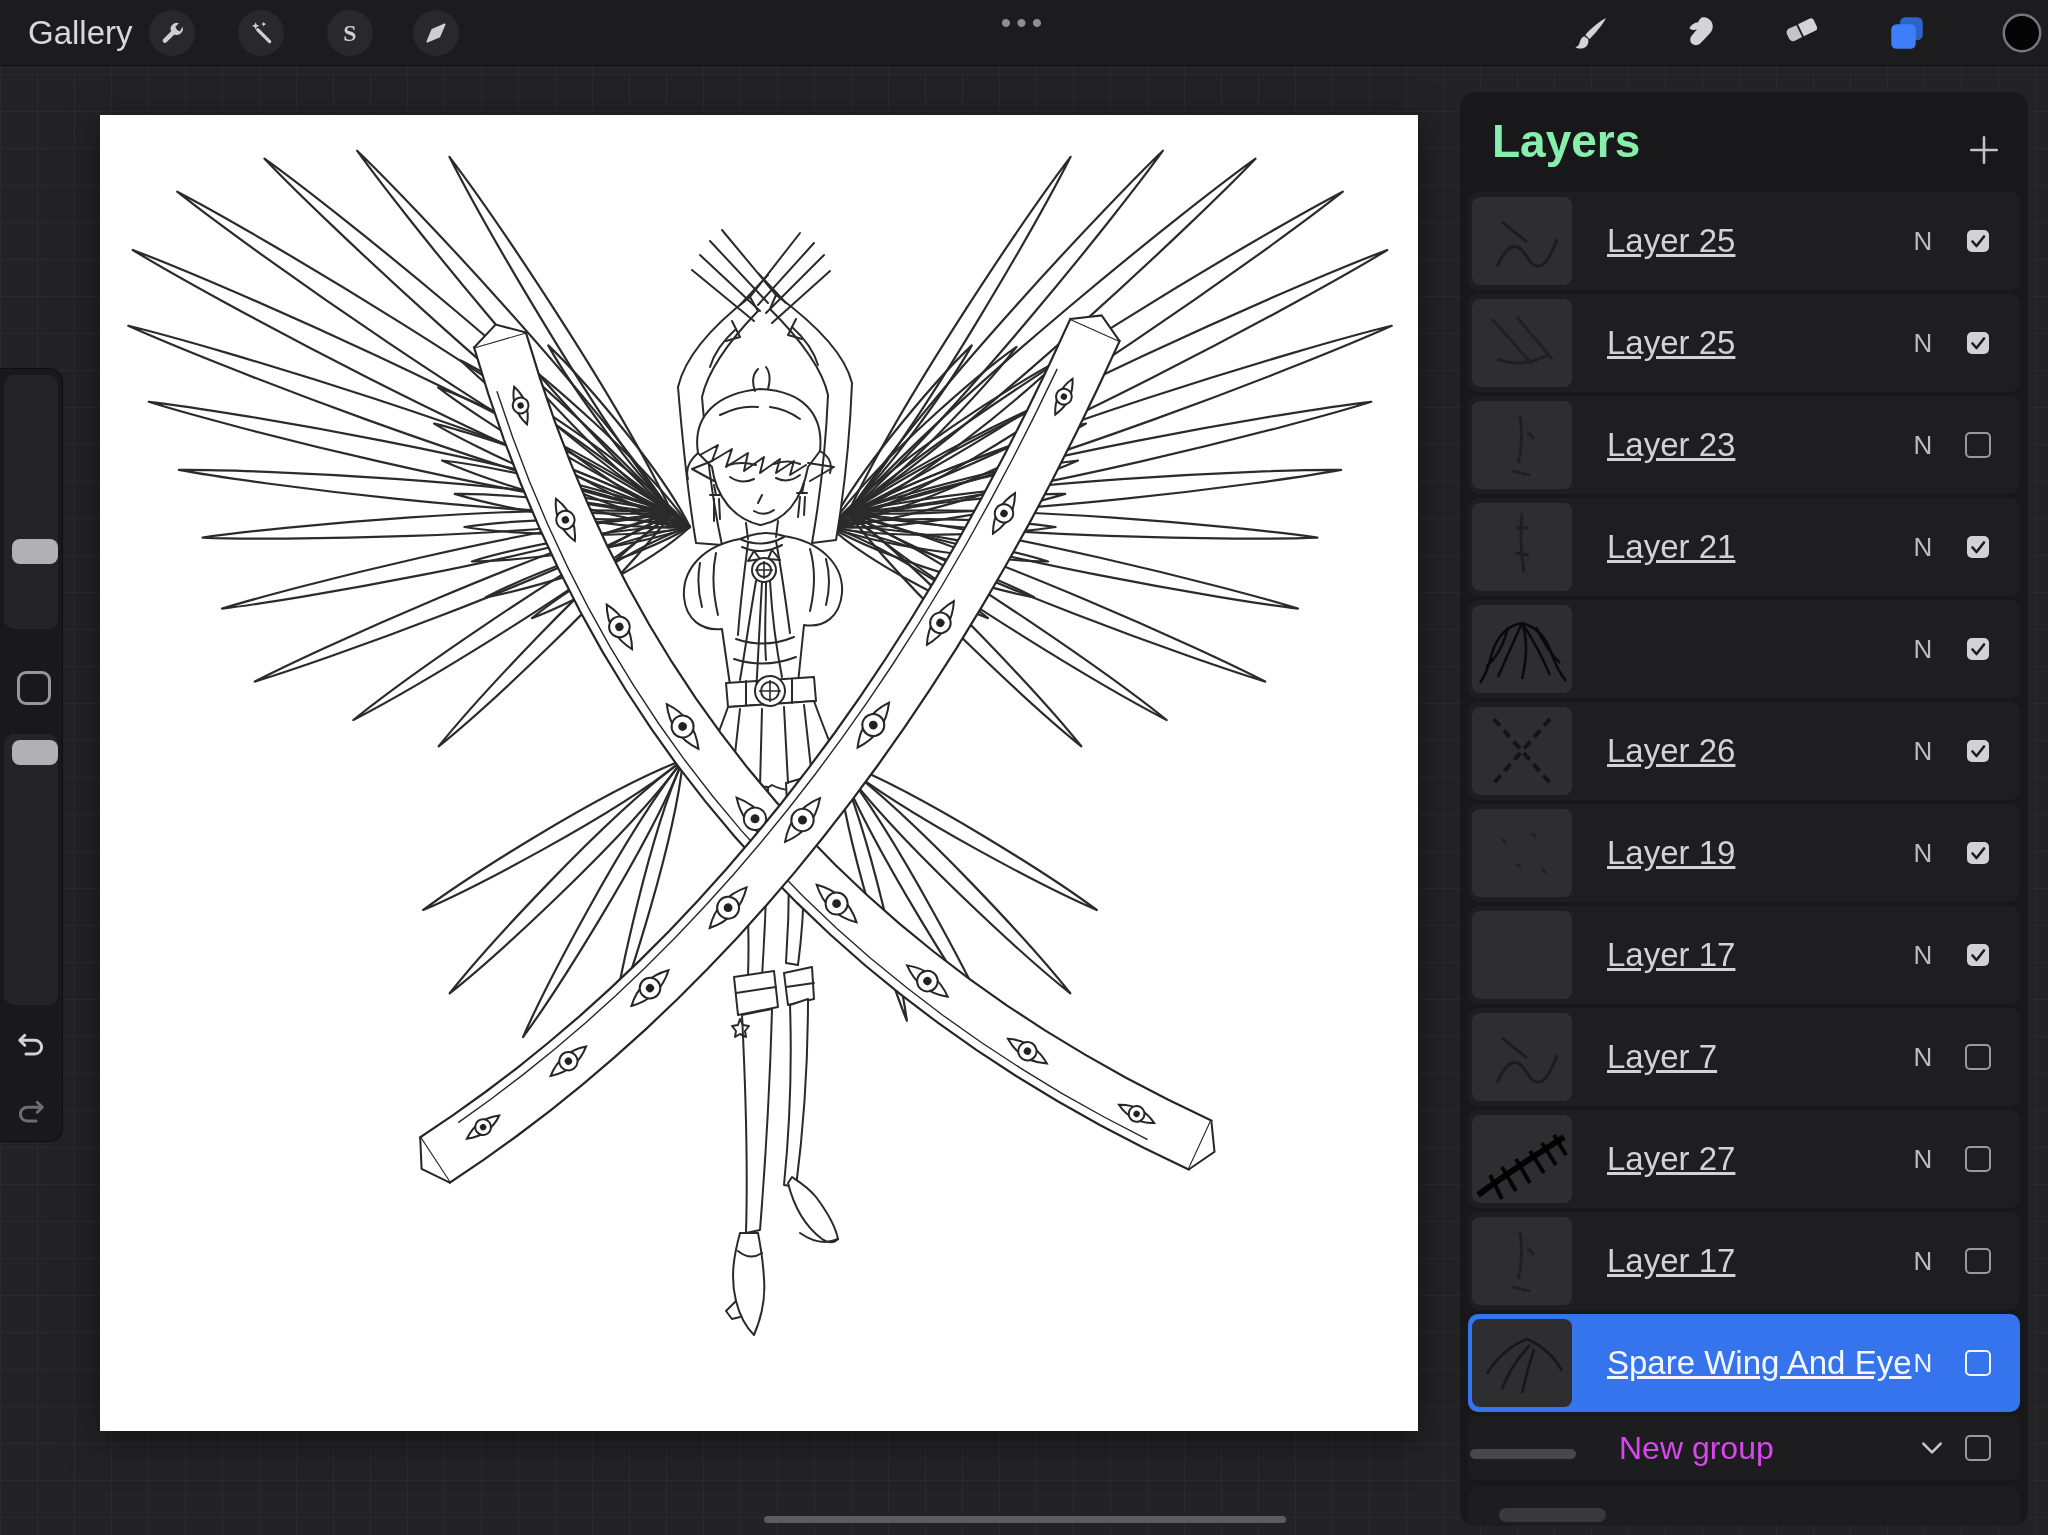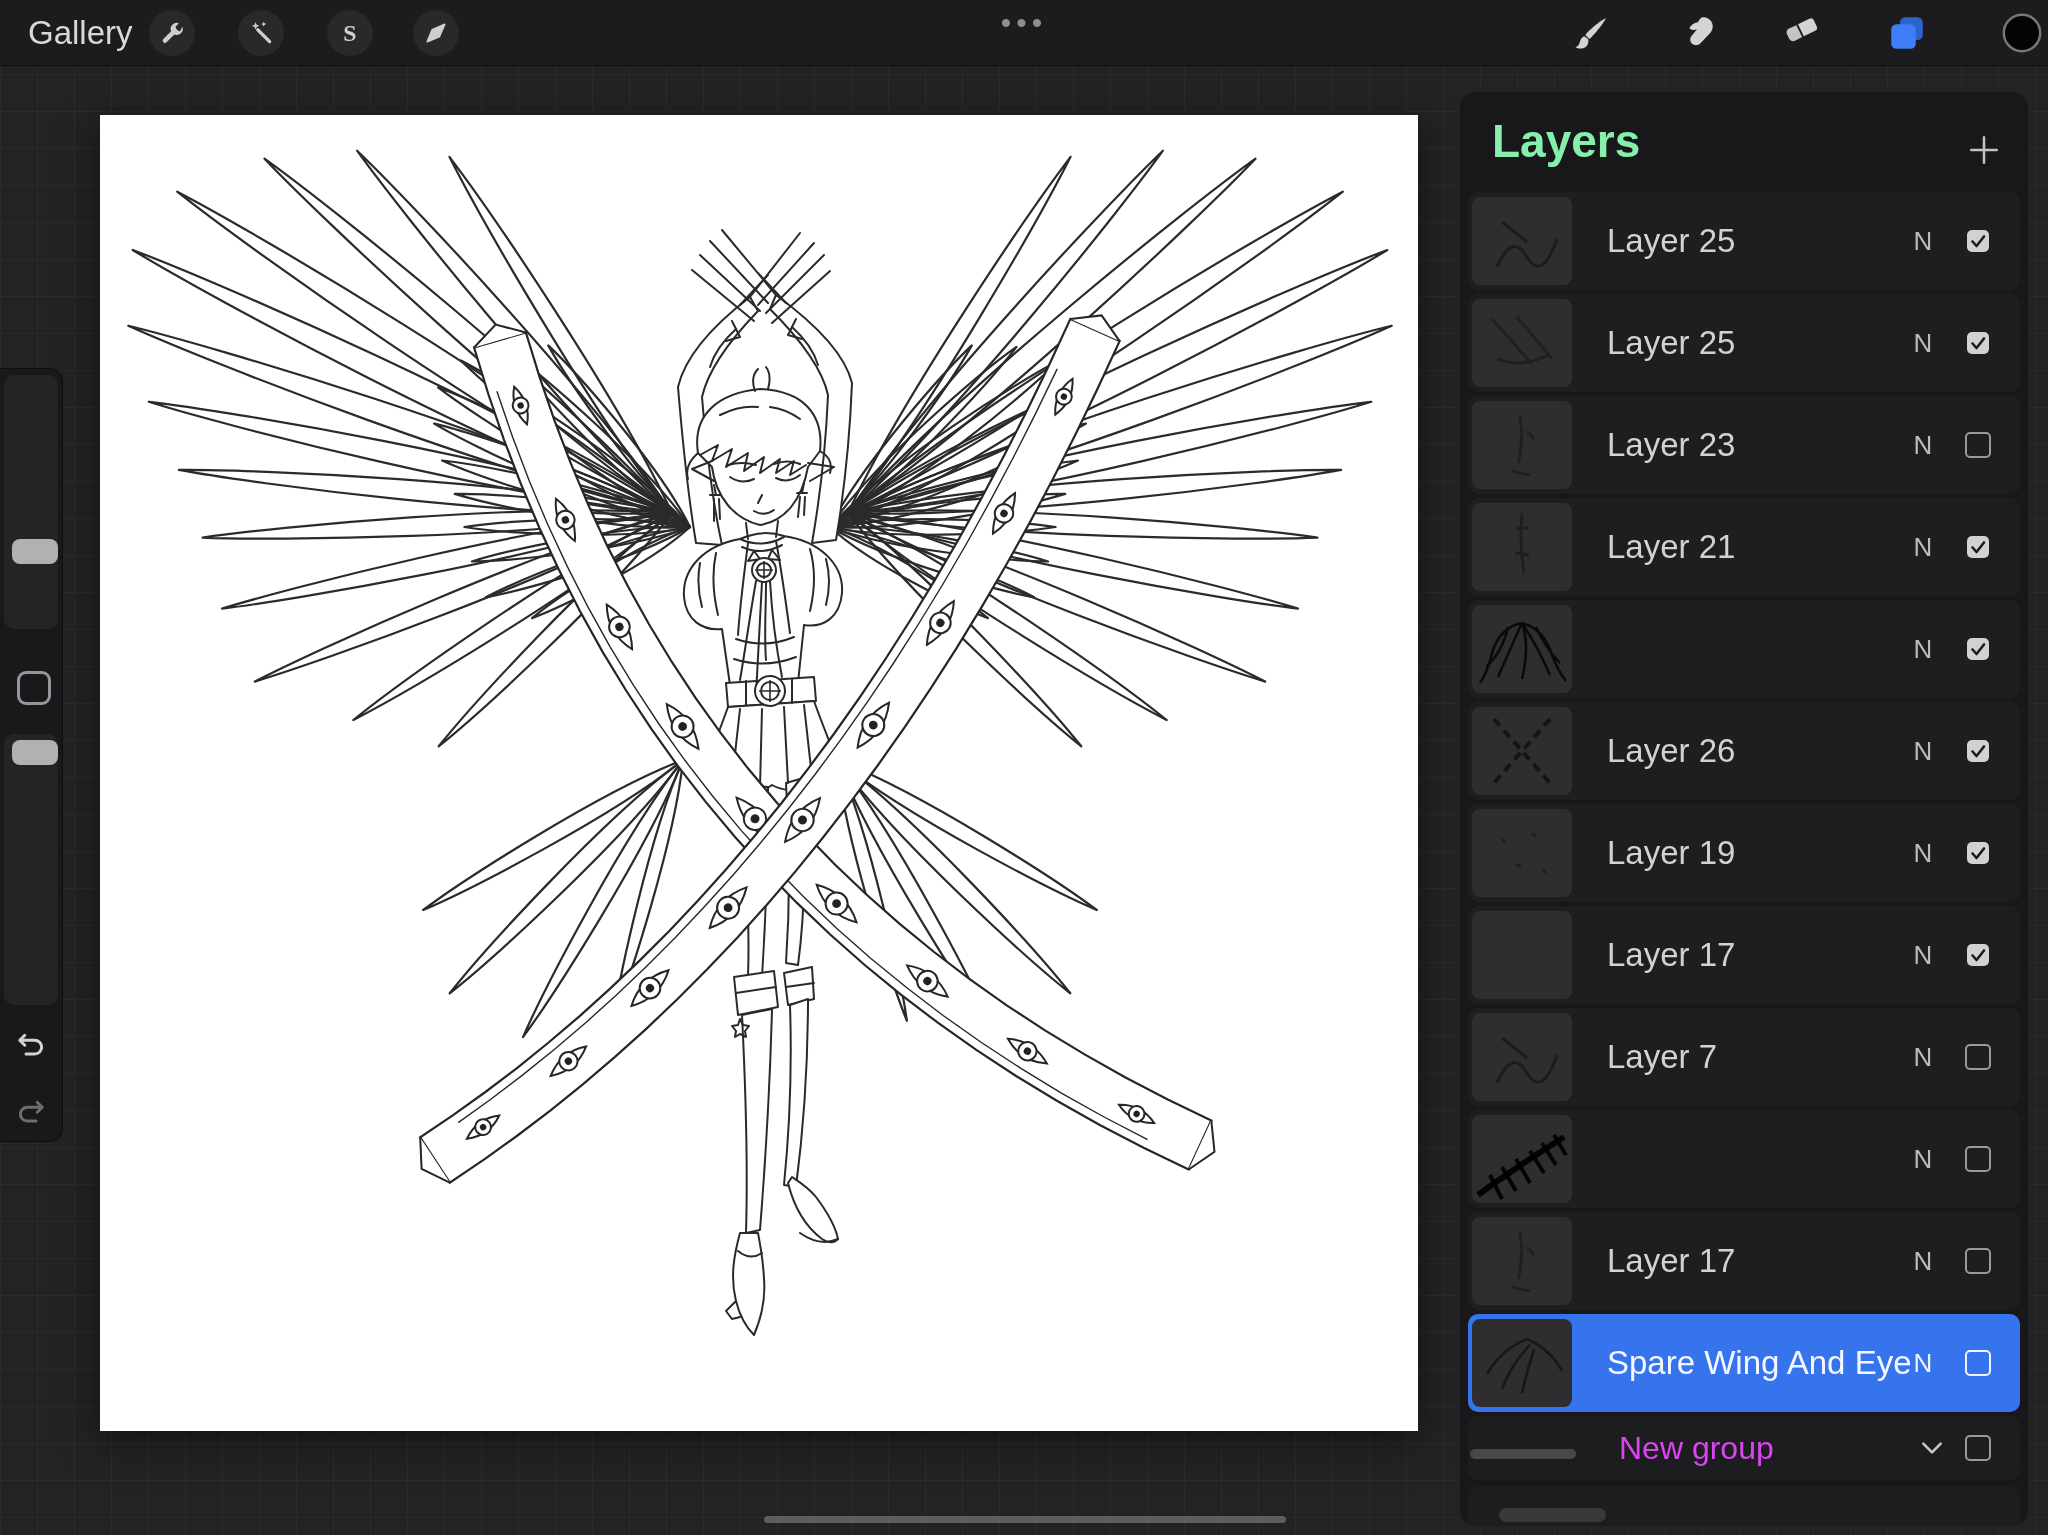--- a/index.html
+++ b/index.html
@@ -42,21 +42,21 @@
   
   #layers-panel{left:1460px;top:92px;width:568px;height:1434px;background:#18181a;
                 border-radius:16px;overflow:hidden;z-index:25;}
   #panel-title{left:32px;top:22px;font-size:46px;font-weight:bold;color:#86efac;}
   #add-layer-button{left:504px;top:38px;width:40px;height:40px;display:flex;align-items:center;justify-content:center;}
   #rows{left:8px;top:100px;width:552px;}
   .layer-row{position:relative;width:552px;height:98px;margin-bottom:4px;background:#1e1e20;border-radius:10px;}
   .layer-row.selected{background:#3574ec;}
   .thumb{position:absolute;left:4px;top:5px;width:100px;height:88px;background:#2e2e30;border-radius:8px;overflow:hidden;}
   .thumb svg{width:100px;height:88px;display:block;}
-  .lname{position:absolute;left:139px;top:0;height:98px;line-height:98px;font-size:33px;color:#d2d2d4;white-space:nowrap;}
+  .lname{position:absolute;left:139px;top:0;height:98px;line-height:98px;font-size:33px;color:#d2d2d4;white-space:nowrap;text-decoration:underline;}
   .selected .lname{color:#f4f7ff;}
   .blend{position:absolute;left:433px;top:0;width:44px;height:98px;line-height:98px;font-size:26px;color:#bcbcbe;text-align:center;}
   .selected .blend{color:#eef3ff;}
   .vis{position:absolute;left:499px;top:38px;width:22px;height:22px;border-radius:5px;}
   .vis.checked{background:#d2d2d5;}
   .vis.unchecked{border:2.5px solid #9a9a9e;background:transparent;left:497px;top:36px;}
   .selected .vis.unchecked{border-color:#f0f4ff;}
   .vis svg{display:block;width:22px;height:22px;}
 
   #group-row{position:relative;width:552px;height:64px;margin-bottom:6px;background:#1d1d1f;border-radius:10px;}
@@ -494,20 +494,21 @@
     <div class="blend">N</div>
     <div class="vis unchecked"></div>
   </div>
       <div class="layer-row">
     <div class="thumb">
           <svg viewBox="0 0 100 88">
             <path d="M6,80 Q40,55 92,22" stroke="rgba(0,0,0,.92)" fill="none" stroke-width="6"></path>
             <path d="M18,60 L30,84 M30,52 L44,76 M44,44 L58,68 M58,36 L72,58 M70,28 L84,50 M82,20 L94,40" stroke="rgba(0,0,0,.9)" fill="none" stroke-width="4"></path>
           </svg>
         </div>
+    <div class="lname">Layer 27</div>
     <div class="blend">N</div>
     <div class="vis unchecked"></div>
   </div>
       <div class="layer-row">
     <div class="thumb">
           <svg viewBox="0 0 100 88">
             <path d="M48,15 Q52,40 46,62 M40,70 L58,74 M55,30 L62,38" stroke="rgba(0,0,0,.3)" fill="none" stroke-width="3"></path>
           </svg>
         </div>
     <div class="lname">Layer 17</div>

